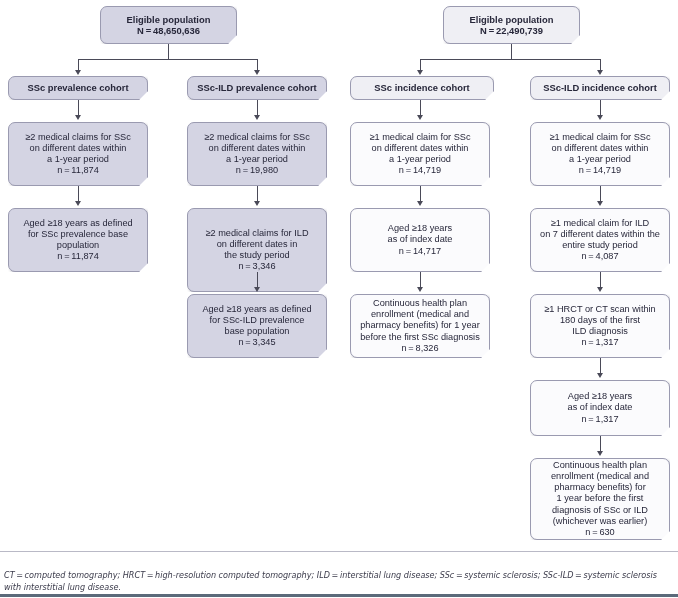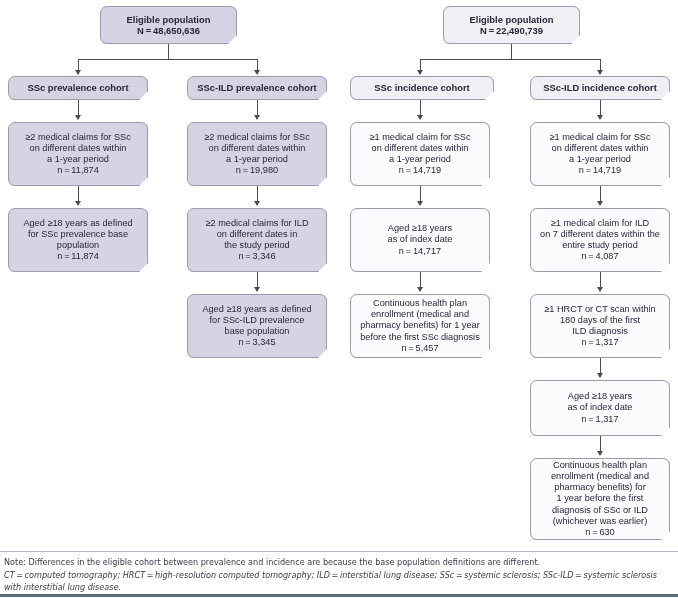--- a/index.html
+++ b/index.html
@@ -111,21 +111,21 @@
   <div class="box fill-lav" style="left:187px;top:122px;width:140px;height:64px;">
     <div class="inner">
       <div>≥2 medical claims for SSc</div>
       <div>on different dates within</div>
       <div>a 1-year period</div>
       <div>n = 19,980</div>
     </div>
   </div>
   <div class="vline" style="left:256.6px;top:186px;height:17px;"></div>
   <div class="arrow" style="left:253.6px;top:201px;"></div>
-  <div class="box fill-lav" style="left:187px;top:208px;width:140px;height:64px;">
+  <div class="box fill-lav" style="left:187px;top:208px;width:140px;height:84px;">
     <div class="inner">
       <div>≥2 medical claims for ILD</div>
       <div>on different dates in</div>
       <div>the study period</div>
       <div>n = 3,346</div>
     </div>
   </div>
   <div class="vline" style="left:256.6px;top:272px;height:17px;"></div>
   <div class="arrow" style="left:253.6px;top:287px;"></div>
   <div class="box fill-lav" style="left:187px;top:294px;width:140px;height:64px;">
@@ -178,21 +178,21 @@
     </div>
   </div>
   <div class="vline" style="left:419.6px;top:272px;height:17px;"></div>
   <div class="arrow" style="left:416.6px;top:287px;"></div>
   <div class="box fill-white" style="left:350px;top:294px;width:140px;height:64px;">
     <div class="inner">
       <div>Continuous health plan</div>
       <div>enrollment (medical and</div>
       <div>pharmacy benefits) for 1 year</div>
       <div>before the first SSc diagnosis</div>
-      <div>n = 5,457</div>
+      <div>n = 8,326</div>
     </div>
   </div>
 
   <div class="vline" style="left:599.6px;top:100px;height:17px;"></div>
   <div class="arrow" style="left:596.6px;top:115px;"></div>
   <div class="box fill-white" style="left:530px;top:122px;width:140px;height:64px;">
     <div class="inner">
       <div>≥1 medical claim for SSc</div>
       <div>on different dates within</div>
       <div>a 1-year period</div>
@@ -236,17 +236,16 @@
       <div>enrollment (medical and</div>
       <div>pharmacy benefits) for</div>
       <div>1 year before the first</div>
       <div>diagnosis of SSc or ILD</div>
       <div>(whichever was earlier)</div>
       <div>n = 630</div>
     </div>
   </div>
 
   <div class="rule-top" style="top:551px;"></div>
-  <div class="note it" style="top:557px;">Note: Differences in the eligible cohort between prevalence and incidence are because the base population definitions are different.</div>
   <div class="note" style="top:570px;font-style:italic;">CT = computed tomography; HRCT = high-resolution computed tomography; ILD = interstitial lung disease; SSc = systemic sclerosis; SSc-ILD = systemic sclerosis with interstitial lung disease.</div>
   <div class="rule-bot" style="top:594px;"></div>
 
 </div>
 
 </body></html>

